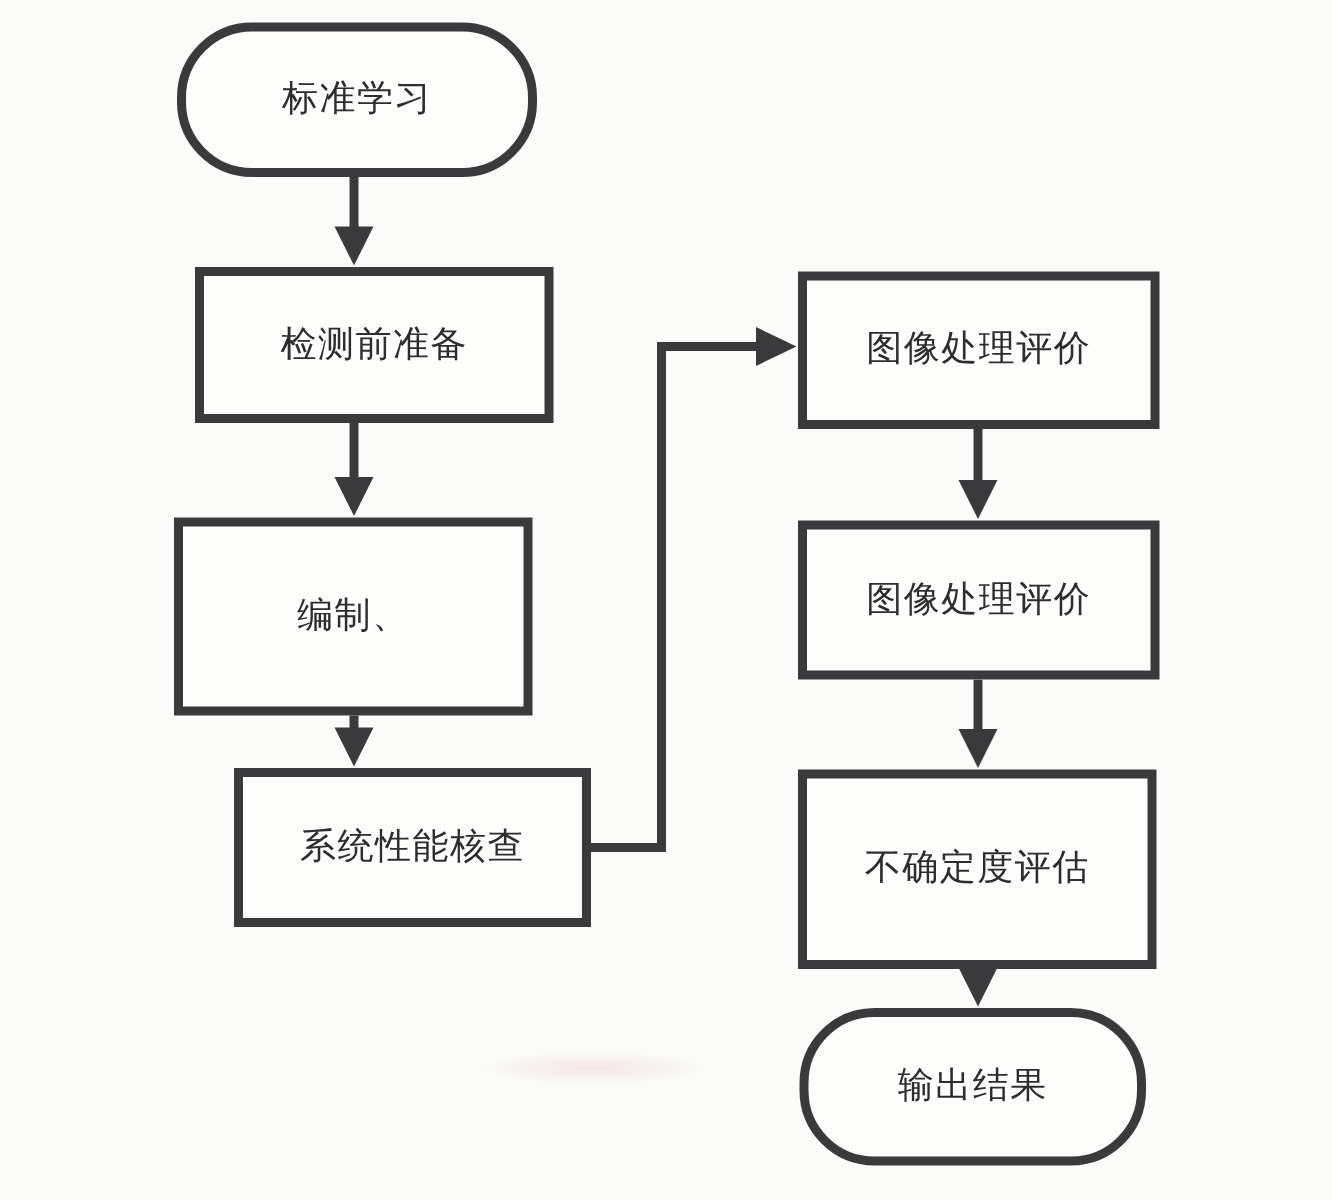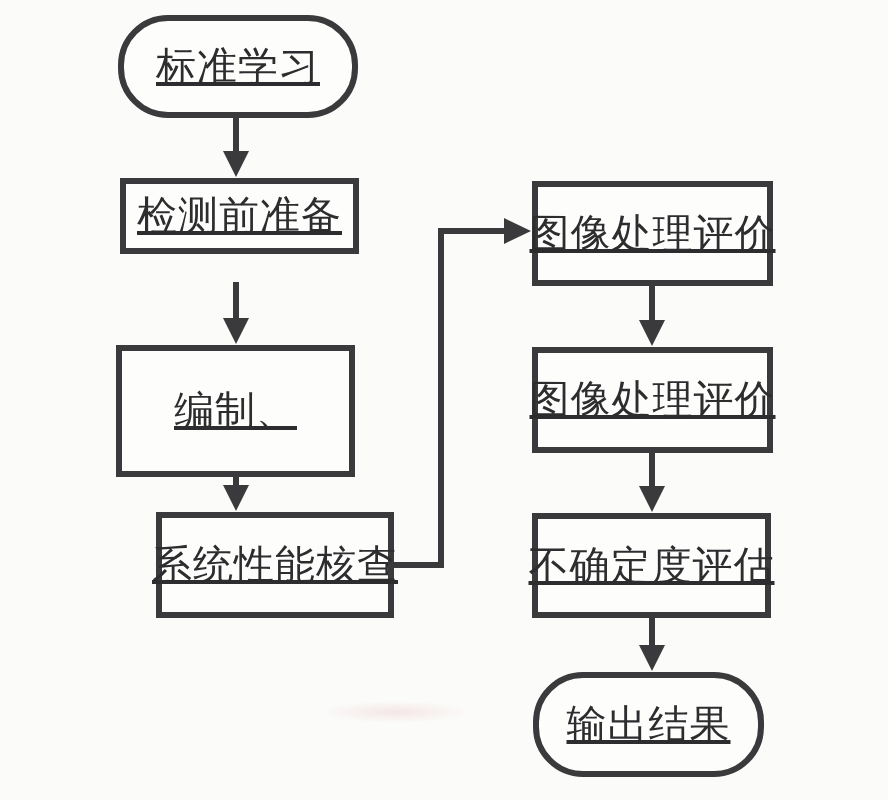--- a/index.html
+++ b/index.html
@@ -19,42 +19,41 @@
     position:absolute;left:0;top:0;width:888px;height:800px;
     pointer-events:none;
   }
   .node{
     position:absolute;
     box-sizing:border-box;
     border:6px solid var(--stroke);
     background:#fdfdfc;
     display:flex;flex-direction:column;
     align-items:center;justify-content:center;
-    font-size:40px;line-height:1.28;
+    font-size:24px;line-height:1.28;
     color:var(--ink);
     letter-spacing:1px;
     text-align:center;
     white-space:nowrap;
-    text-decoration:underline;
   }
   .terminator{border-radius:50px;}
   .label{display:block;}
   .smudge{
     position:absolute;left:300px;top:698px;width:190px;height:28px;
     background:radial-gradient(closest-side, rgba(222,170,175,0.26), rgba(222,170,175,0) 78%);
     pointer-events:none;
   }
   
   #n-start   {left:118px;top:15px; width:240px;height:103px;}
-  #n-prep    {left:120px;top:178px;width:239px;height:76px;}
+  #n-prep    {left:130px;top:178px;width:239px;height:104px;}
   #n-compile {left:116px;top:345px;width:239px;height:132px;}
   #n-syscheck{left:116px;top:512px;width:238px;height:106px;margin-left:40px;}
   #n-scan    {left:532px;top:181px;width:241px;height:105px;}
   #n-image   {left:532px;top:347px;width:241px;height:106px;}
-  #n-uncert  {left:532px;top:513px;width:239px;height:105px;}
+  #n-uncert  {left:532px;top:513px;width:239px;height:133px;}
   #n-output  {left:533px;top:672px;width:231px;height:105px;justify-content:center;}
 </style>
 </head>
 <body>
 
 <div class="canvas">
 
   <svg class="wires" viewBox="0 0 888 800" stroke="#3a3a3c" stroke-width="6" fill="none">
 
     <g>

